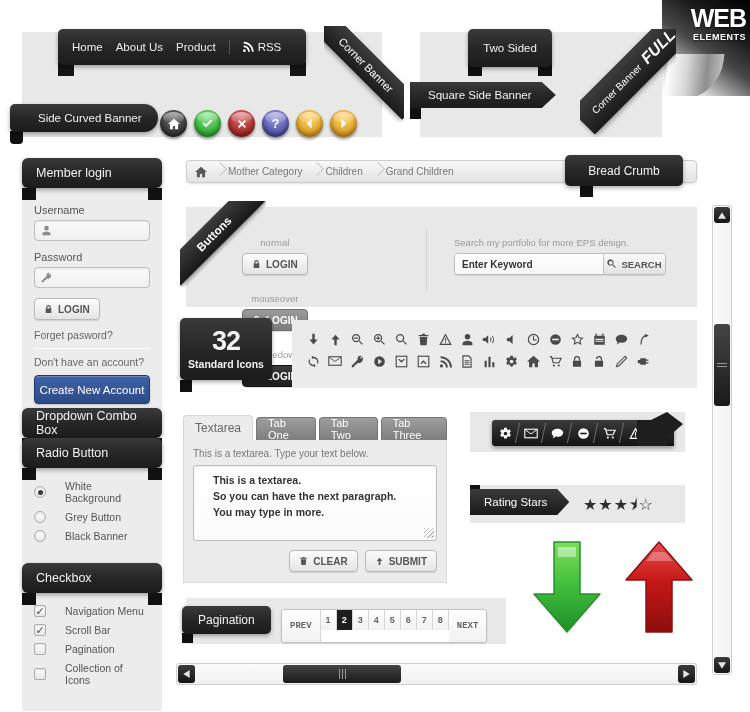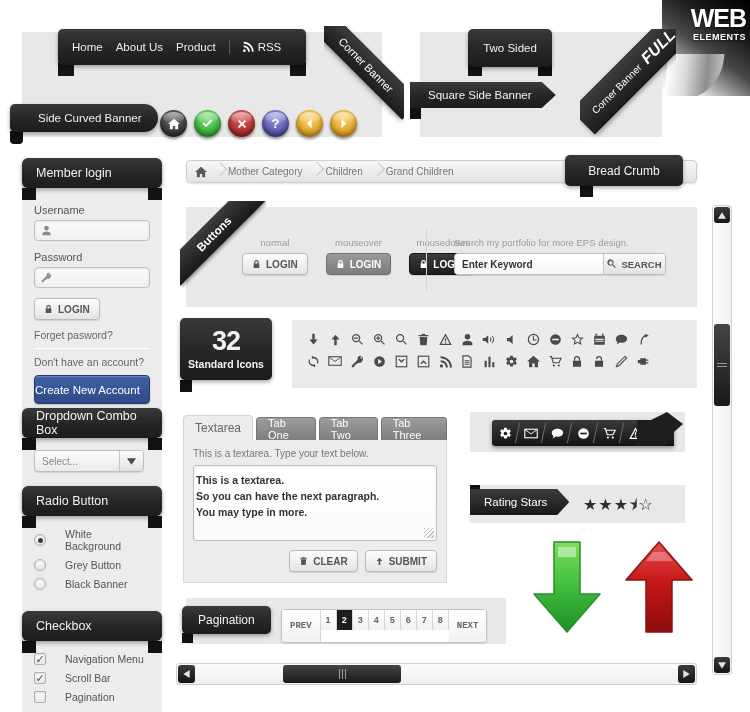--- a/index.html
+++ b/index.html
@@ -119,21 +119,21 @@
     border:1px solid #b9b9b9; border-radius:4px; font-size:10px; font-weight:bold;
     background:linear-gradient(180deg,#fcfcfc,#e4e4e4); color:#555;
     box-shadow:0 1px 1px rgba(0,0,0,.12);
   }
   .btn-sm.mid { background:linear-gradient(180deg,#9a9a9a,#7c7c7c); color:#fff; border-color:#6f6f6f; }
   .btn-sm.dark { background:linear-gradient(180deg,#3c3c3c,#1d1d1d); color:#fff; border-color:#111; }
   .link-txt { font-size:10.5px; color:#666; margin:9px 0 7px; }
   .hr { height:1px; background:#d2d2d2; border-bottom:1px solid #fff; margin:0 0 7px; }
   .blue-btn {
     width:100%; height:29px; border-radius:4px; color:#fff; font-size:11.5px;
-    display:flex; align-items:center; justify-content:flex-start;
+    display:flex; align-items:center; justify-content:center;
     background:linear-gradient(180deg,#3f62a8,#2d4a86); border:1px solid #24396a;
     box-shadow:inset 0 1px 0 rgba(255,255,255,.25), 0 1px 2px rgba(0,0,0,.2);
   }
 
   #sidebar-controls { position:absolute; left:22px; top:408px; width:140px; }
   .ctl-body { background:#ececec; padding:30px 12px 14px; margin-top:-18px; }
   .select-box {
     width:110px; height:22px; border:1px solid #bdbdbd; border-radius:4px; display:flex;
     background:linear-gradient(180deg,#fdfdfd,#eaeaea); overflow:hidden;
     box-shadow:0 1px 1px rgba(0,0,0,.1);
@@ -232,21 +232,21 @@
     border-radius:4px 4px 0 0; background:linear-gradient(180deg,#9d9d9d,#7e7e7e); color:#fff;
     border:1px solid #767676; border-bottom:none;
   }
   .tab.active {
     background:#ececec; color:#666; border-color:#d4d4d4; height:25px; font-size:12px;
   }
   .ta-body { background:#ececec; border:1px solid #d9d9d9; border-top:none; padding:8px 9px 10px; }
   .ta-hint { font-size:10px; color:#777; margin-bottom:6px; }
   .ta-box {
     width:100%; height:76px; background:linear-gradient(180deg,#fff,#fbfbfb); border:1px solid #bdbdbd;
-    border-radius:3px; padding:7px 2px; font-size:10.5px; font-weight:bold; color:#333; line-height:1.5;
+    border-radius:3px; padding:7px 19px; font-size:10.5px; font-weight:bold; color:#333; line-height:1.5;
     position:relative; box-shadow:inset 0 1px 2px rgba(0,0,0,.07);
   }
   .ta-grip { position:absolute; right:2px; bottom:2px; width:10px; height:10px;
     background:repeating-linear-gradient(135deg,#bbb 0 1px,transparent 1px 3px); }
   .ta-actions { display:flex; justify-content:flex-end; gap:7px; margin-top:9px; }
 
   #toolbar-strip { position:absolute; left:470px; top:412px; width:215px; height:40px; }
   .tb-inner {
     position:absolute; left:22px; top:8px; height:26px; display:flex; align-items:center;
     background:linear-gradient(180deg,#3a3a3a,#141414); border-radius:3px 0 0 3px;
@@ -456,30 +456,20 @@
   </div>
 </div>
 
 <div id="sidebar-controls">
 
   <div class="hdr-pill blk shadow-sm">
     <div class="hdr-ear" style="left:0;"></div>
     <div class="hdr-ear" style="right:0;"></div>
     <span>Dropdown Combo Box</span>
   </div>
-  <div class="ctl-body">
-    <div class="select-box">
-      <div class="val">Select...</div>
-      <div class="arrow">
-        <svg width="9" height="7" viewBox="0 0 10 7">
-            <path fill="#4a4a4a" d="M0 0h10L5 7z"></path>
-          </svg>
-      </div>
-    </div>
-  </div>
 
   <div class="hdr-pill blk shadow-sm">
     <div class="hdr-ear" style="left:0;"></div>
     <div class="hdr-ear" style="right:0;"></div>
     <span>Radio Button</span>
   </div>
   <div class="ctl-body">
     <div class="optrow">
       <span class="radio on"></span>
       <span>White Background</span>
@@ -537,21 +527,21 @@
   <div class="bc-tag blk shadow-sm">
     <span>Bread Crumb</span>
   </div>
 </div>
 
 <div id="buttons-panel" class="panel-bg">
   <div class="diag-ribbon">
     <div class="strip">Buttons</div>
   </div>
 
-  <div style="position:absolute; left:56px; top:30px; display:flex; gap:18px; align-items:flex-start;">
+  <div style="position:absolute; left:56px; top:30px; display:flex; gap:18px; align-items:flex-start;flex-direction:column;">
     <div class="btn-col">
       <div class="cap">normal</div>
       <div class="btn-sm">
         <svg width="9" height="10" viewBox="0 0 16 16">
             <path fill="#555" d="M12 7V5a4 4 0 1 0-8 0v2H3v8h10V7zM6 5a2 2 0 1 1 4 0v2H6z"></path>
           </svg>
         <span>LOGIN</span>
       </div>
     </div>
     <div class="btn-col">

